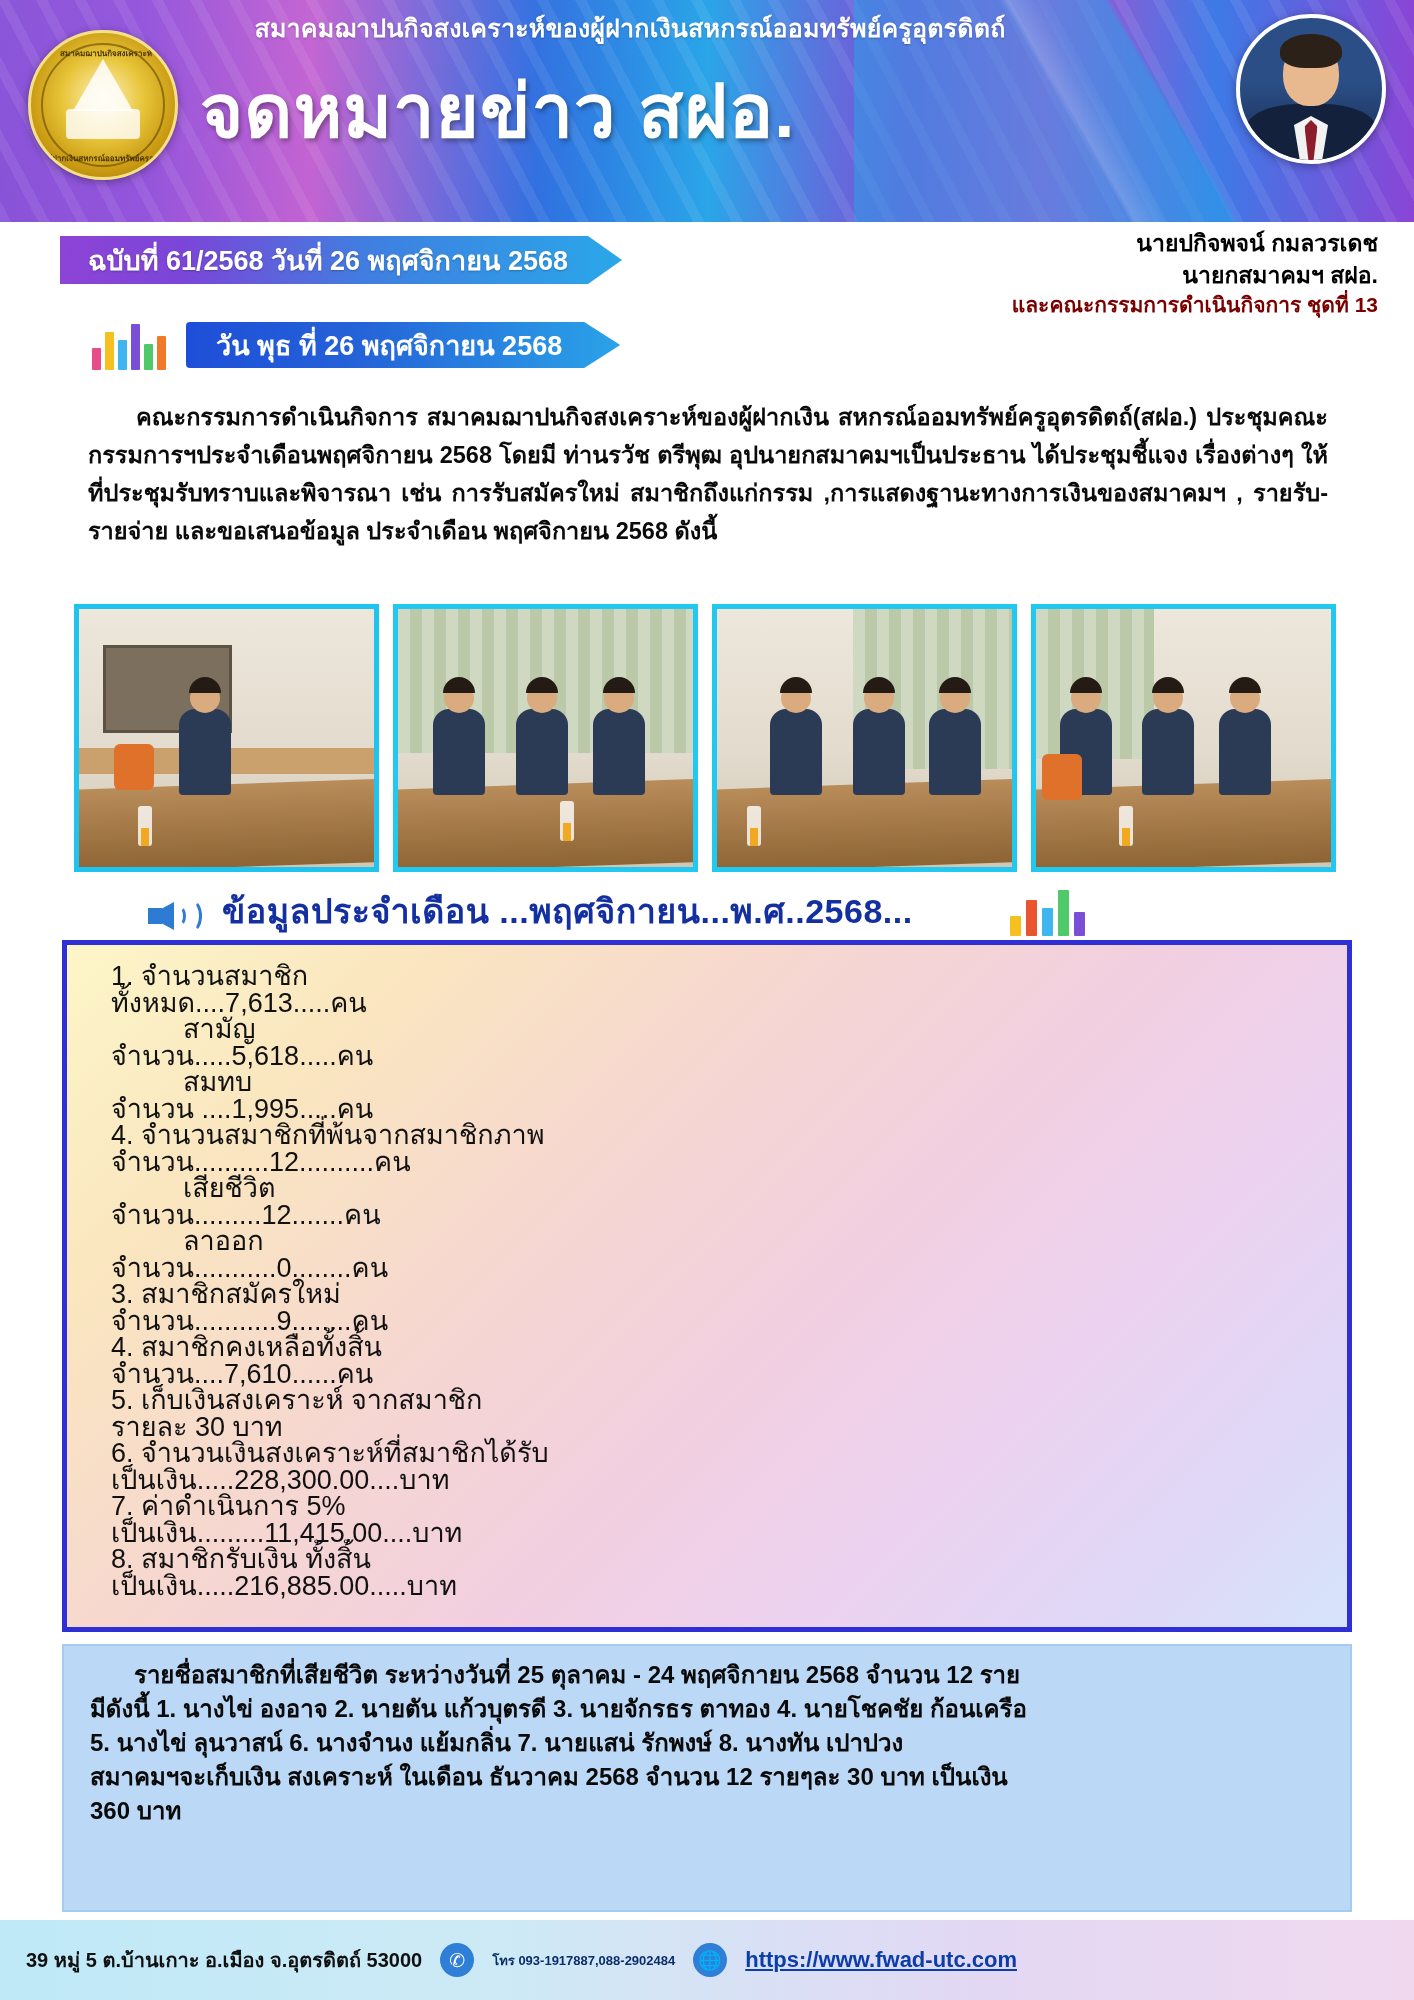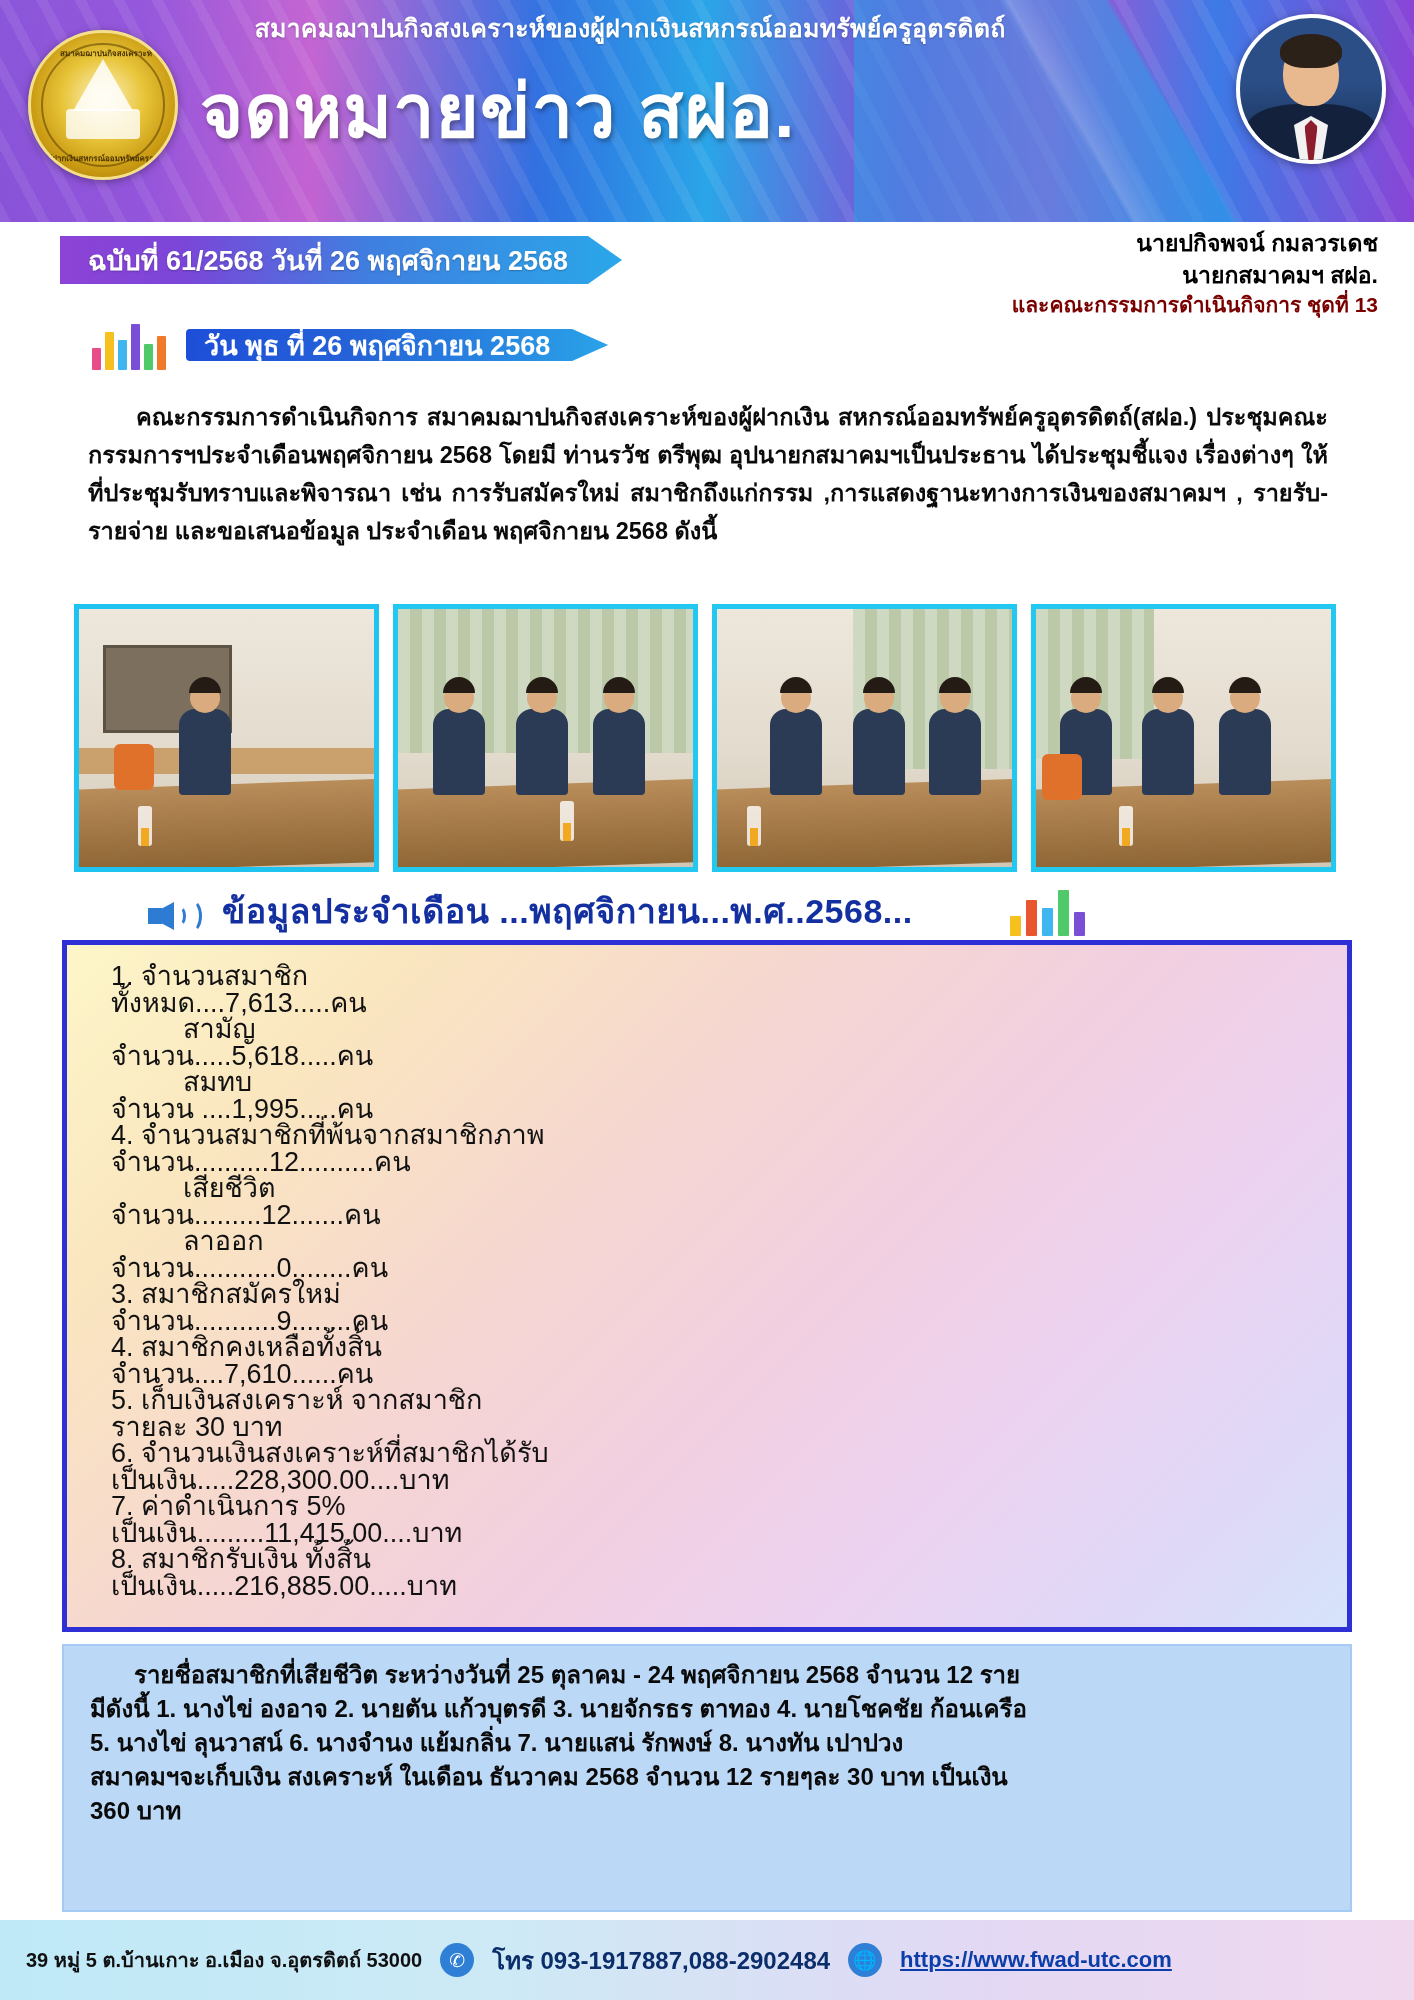--- a/index.html
+++ b/index.html
@@ -157,21 +157,21 @@
     width: 78px; height: 50px;
     display: flex; align-items: flex-end; gap: 4px;
   }
   .equalizer i { display: block; width: 9px; border-radius: 1px; }
 
   .date-banner {
     position: absolute; left: 186px; top: 322px;
     height: 46px; display: flex; align-items: center;
   }
   .date-shape {
-    position: relative; height: 32px; padding: 0 58px 0 18px;
+    position: relative; height: 46px; padding: 0 58px 0 30px;
     display: flex; align-items: center;
     background: linear-gradient(90deg, #1d4ed8 0%, #2563d8 40%, #2aa3e8 100%);
     clip-path: polygon(0 0, calc(100% - 36px) 0, 100% 50%, calc(100% - 36px) 100%, 0 100%);
     border-radius: 4px 0 0 4px;
   }
   .date-shape span {
     color: #ffffff; font-size: 27px; font-weight: bold;
   }
 
   
@@ -288,21 +288,21 @@
     display: flex; align-items: center; padding: 0 26px;
     gap: 18px;
   }
   .footer .addr { font-size: 20px; color: #101010; font-weight: bold; }
   .footer .phone-icon, .footer .globe-icon {
     width: 34px; height: 34px; border-radius: 50%;
     background: #2f7fd6; color: #fff; display: inline-flex;
     align-items: center; justify-content: center; font-size: 19px;
   }
   .footer .globe-icon { background: #2f7fd6; }
-  .footer .tel { font-size: 24px; color: #0b2e6b; font-weight: bold; }
+  .footer .tel { font-size: 13px; color: #0b2e6b; font-weight: bold; }
   .footer .url { font-size: 22px; color: #0b3ea8; font-weight: bold; text-decoration: underline; }
 </style>
 </head>
 <body>
 
 <div class="page">
 
   <div class="header">
     <div class="hdr-stripes"></div>
     <div class="hdr-diag"></div>

